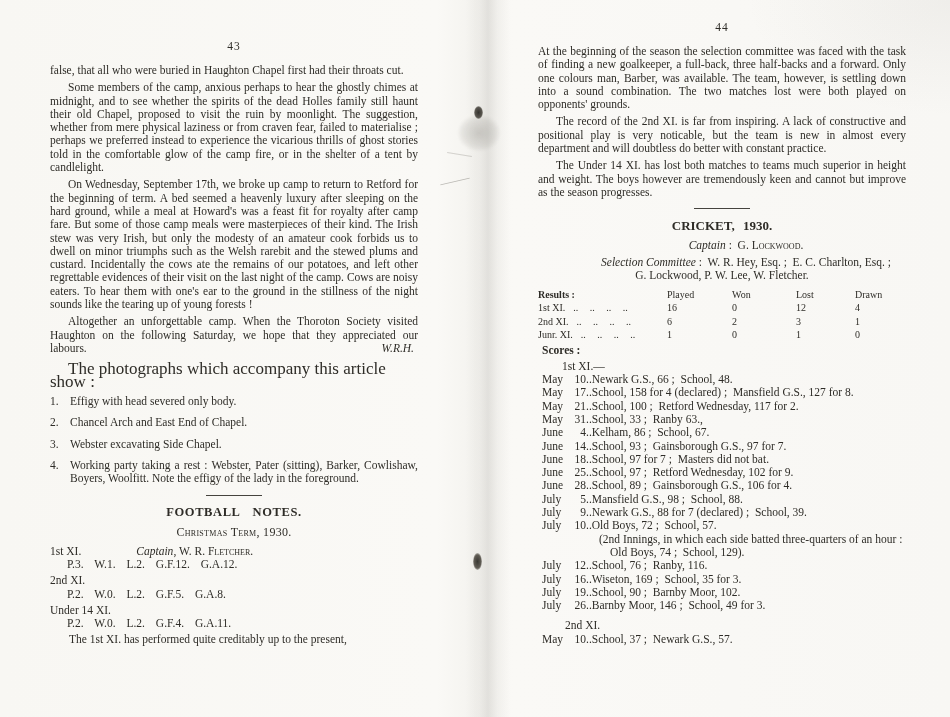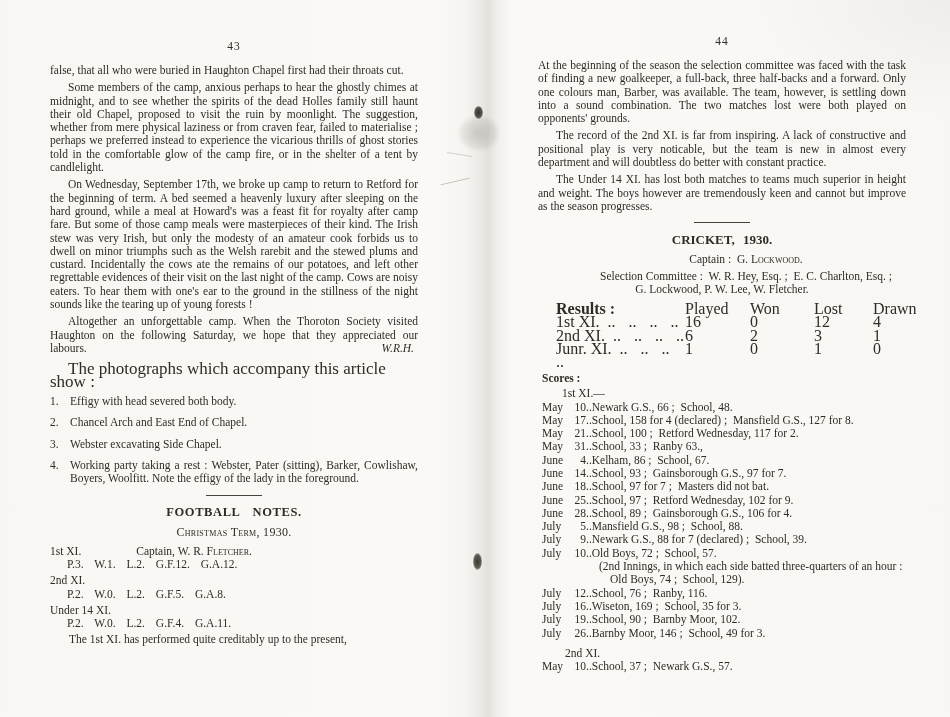--- a/index.html
+++ b/index.html
@@ -7,43 +7,43 @@
     position:relative; width:950px; height:717px; overflow:hidden;
     background:
       radial-gradient(120% 90% at 100% 0%, rgba(120,116,106,0.07) 0%, rgba(120,116,106,0) 18%),
       radial-gradient(150% 130% at 50% 45%, rgba(0,0,0,0) 72%, rgba(100,96,88,0.09) 100%),
       linear-gradient(90deg, #f8f7f3 0%, #faf9f6 46%, #f4f3ef 50%, #faf9f6 54%, #f8f7f4 100%);
     font-family:"Liberation Serif","DejaVu Serif",serif;
     color:#2e2c27;
   }
   .page{position:absolute; width:368px;}
   .page-left{left:50px; top:40px;}
-  .page-right{left:538px; top:35px;}
+  .page-right{left:538px; top:21px;}
   .pagenum{text-align:center; font-size:11.5px; letter-spacing:1px; margin-bottom:12px;}
   .para{margin:0 0 4px 0; text-align:justify; text-indent:18px; font-size:11.5px; line-height:13.3px;}
   .paras .para:first-of-type{text-indent:0;}
   .initials{text-align:right; font-size:11.5px; line-height:13.3px; margin-top:-17px; margin-bottom:4px; padding-right:4px;font-style:italic;}
   .photos-intro{font-size:17px; line-height:13.3px; text-indent:18px; margin:6px 0 7px 0;}
   .photo-item{display:flex; font-size:11.5px; line-height:13.3px; margin-bottom:8px;}
   .photo-num{flex:none; width:20px;}
   .photo-text{flex:1; text-align:justify;}
   .rule{width:56px; height:1px; background:#45433e; margin:9px auto 9px auto;}
   .fb-head{text-align:center; font-weight:bold; font-size:12.5px; word-spacing:9px; letter-spacing:0.6px; margin-top:2px;}
   .fb-sub{text-align:center; font-variant:small-caps; font-size:12px; letter-spacing:0.3px; margin:5px 0 5px 0;}
   .fb-team{font-size:11.5px; line-height:13.3px; margin-top:3px;}
   .fb-cap{margin-left:7px;}
   .fb-stats{font-size:11.5px; line-height:13.3px; margin-left:17px; word-spacing:8px; margin-bottom:2px;}
   .fb-closing{font-size:11.5px; line-height:13.3px; text-indent:19px; margin-top:3px; text-align:justify;}
   .sc{font-variant:small-caps;}
-  .ital{padding-left:48px;}
+  .ital{font-style:italic;padding-left:48px;}
   .pre{white-space:pre-wrap;}
   .ck-head{text-align:center; font-weight:bold; font-size:13px; word-spacing:5px; margin-top:4px;}
   .ck-line{text-align:center; font-size:11.5px; line-height:13.5px; margin-top:5px;}
   .ck-committee{text-align:center; font-size:11.5px; line-height:13.5px; margin-top:3px;}
-  .results{margin-top:5px; margin-left:18px; font-size:16px;}
+  .results{margin-top:5px; margin-left:0; font-size:10px;}
   .r-row{display:grid; grid-template-columns:129px 65px 64px 59px 63px; line-height:13.4px;}
   .r-label-b{font-weight:bold;}
   .r-leader{margin-left:8px; word-spacing:9px;}
   .r-col{text-align:left;}
   .bold-label{font-weight:bold; font-size:11.5px; line-height:13.4px; margin-left:4px; margin-top:3px;}
   .xi-label{font-size:11.5px; line-height:13.3px; margin-left:24px; margin-top:2px;}
   .xi-label-2{font-size:11.5px; line-height:13.3px; margin-left:27px; margin-top:7px;}
   .match-row{font-size:11.5px; line-height:13.3px; padding-left:4px;}
   .m-month{display:inline-block; width:30px;}
   .m-day{display:inline-block; width:14px; text-align:right;}
@@ -81,21 +81,21 @@
         <p class="para">Altogether an unforgettable camp. When the Thoroton Society visited Haughton on the following Saturday, we hope that they appreciated our labours.</p>
 
     </div>
     <div class="initials">W.R.H.</div>
 
     <div class="photos-intro">The photographs which accompany this article show :</div>
     <div>
 
         <div class="photo-item">
           <span class="photo-num">1.</span>
-          <span class="photo-text">Effigy with head severed both body.</span>
+          <span class="photo-text">Effigy with head severed only body.</span>
         </div>
 
         <div class="photo-item">
           <span class="photo-num">2.</span>
           <span class="photo-text">Chancel Arch and East End of Chapel.</span>
         </div>
 
         <div class="photo-item">
           <span class="photo-num">3.</span>
           <span class="photo-text">Webster excavating Side Chapel.</span>

